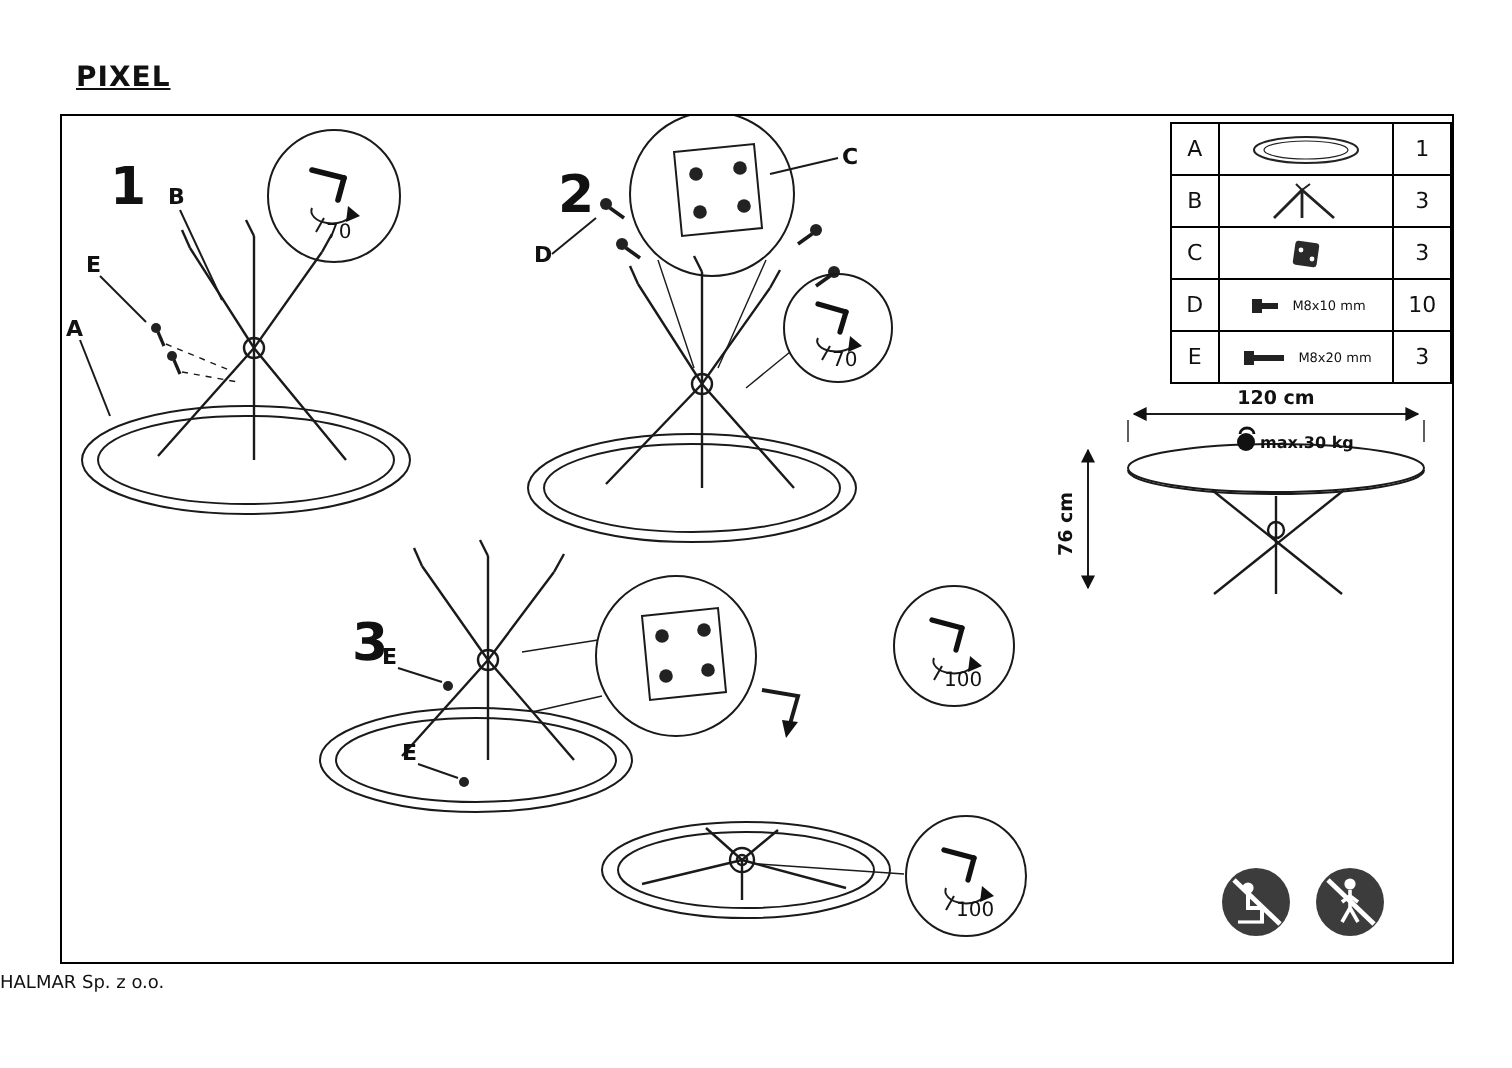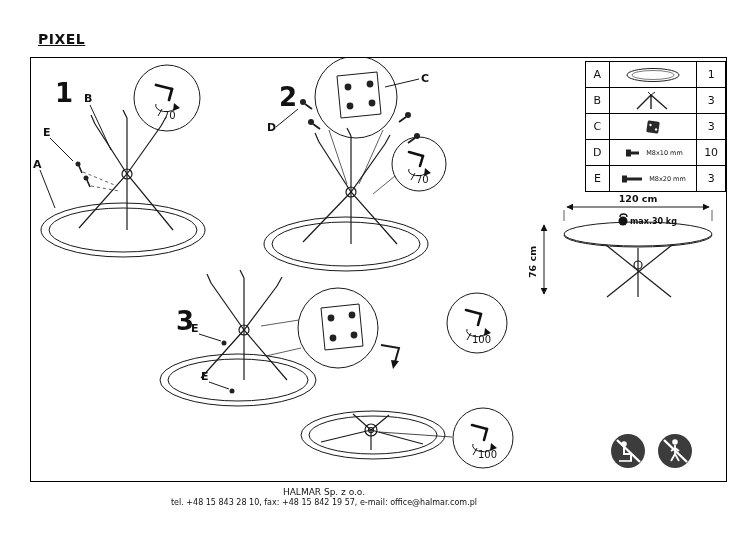--- a/index.html
+++ b/index.html
@@ -22,21 +22,21 @@
   .parts-table { position:absolute; left:554px; top:3px; border-collapse:collapse; background:#fff; }
   .parts-table td {
     border:1px solid #000; height:26px; padding:0;
     text-align:center; vertical-align:middle; font-size:11px;
   }
   .c-letter { width:24px; }
   .c-icon { width:88px; }
   .c-qty { width:29px; font-size:10.5px; }
   .icon-wrap { display:flex; align-items:center; justify-content:center; gap:3px; }
   .size { font-size:6.5px; white-space:nowrap; }
-  .footer { position:absolute; left:0; top:487px; width:648px; text-align:center; color:#111; }
+  .footer { position:absolute; left:0; top:487px; width:648px; text-align:left; color:#111; }
   .footer .f1 { font-size:9px; }
   .footer .f2 { font-size:8px; margin-top:2px; }
   .footer .f3 { font-size:8px; margin-top:1px; }
   svg text { font-family:"DejaVu Sans","Liberation Sans",sans-serif; fill:#111; stroke:none; }
   .step-num { font-size:26px; font-weight:bold; }
   .lbl { font-size:11px; font-weight:bold; }
   .torque { font-size:10px; }
   .dim { font-size:9.5px; font-weight:bold; }
   .maxload { font-size:8px; font-weight:bold; }
 </style>
@@ -349,16 +349,15 @@
         </td>
         <td class="c-qty">3</td>
       </tr>
     </tbody>
       </table>
 
   </div>
 
   <div class="footer">
     <div class="f1">HALMAR Sp. z o.o.</div>
-    <div class="f3">tel. +48 15 843 28 10, fax: +48 15 842 19 57, e-mail: office@halmar.com.pl</div>
   </div>
 
 </div>
 
 </body></html>

